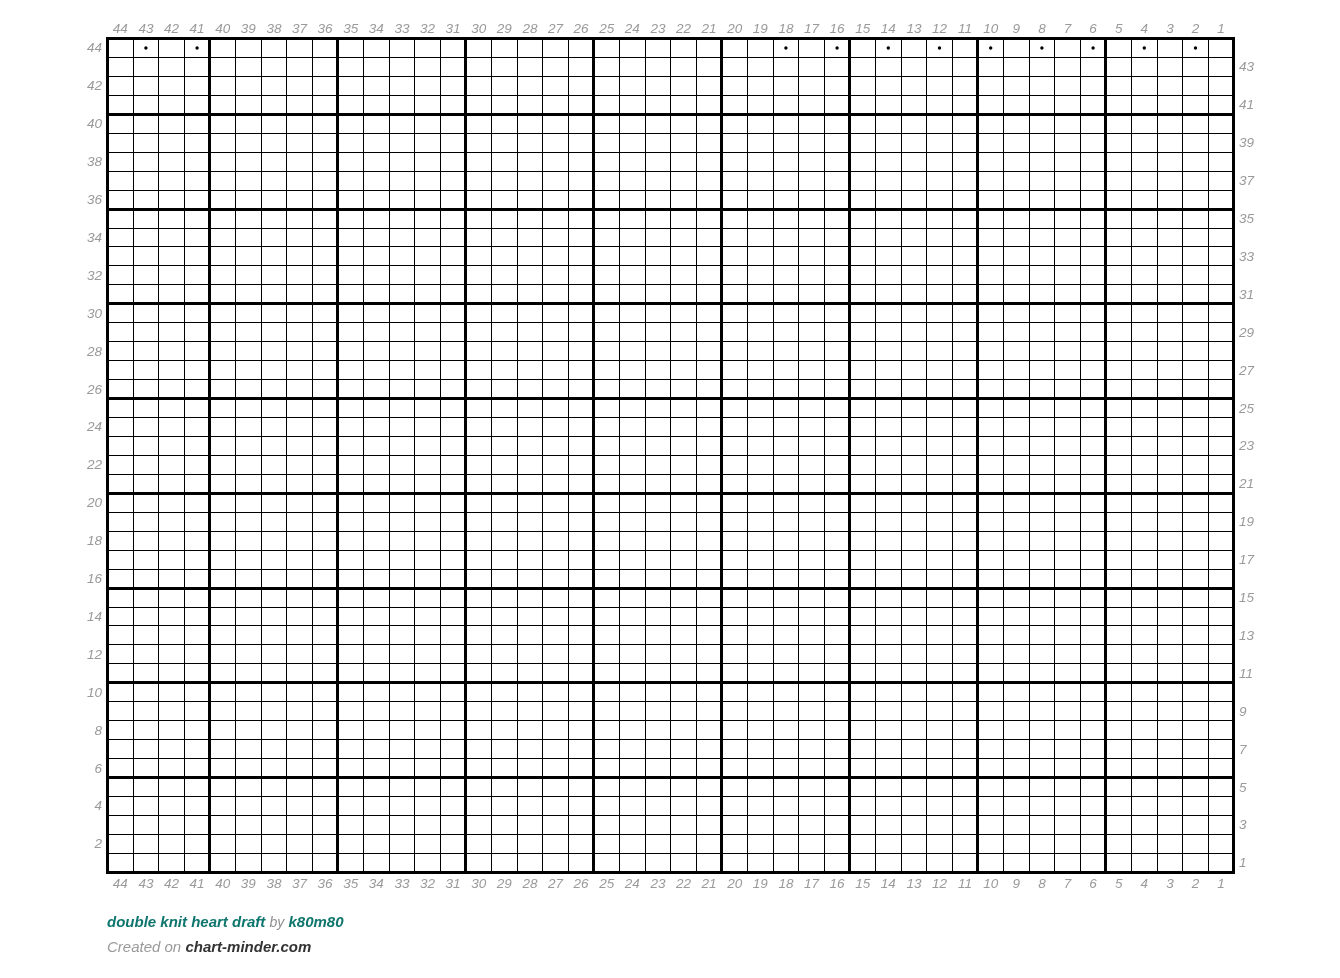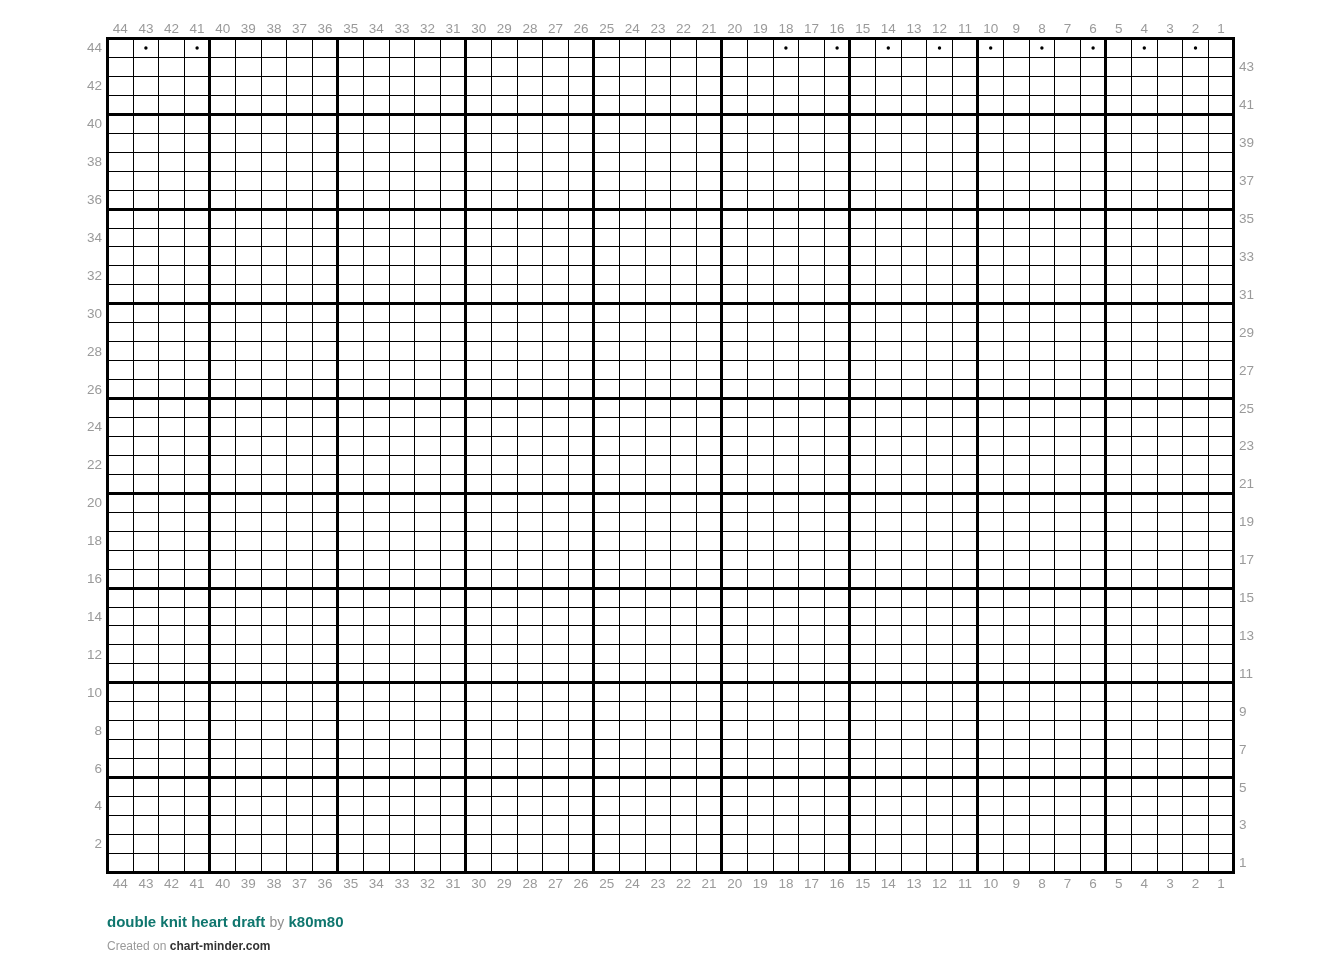--- a/index.html
+++ b/index.html
@@ -3,20 +3,21 @@
 <meta charset="utf-8">
 <style>
   html, body { margin: 0; padding: 0; background: #ffffff; }
   .page {
     position: relative;
     width: 1340px;
     height: 978px;
     background: #ffffff;
     overflow: hidden;
     font-family: "Liberation Sans", sans-serif;
+    font-style: italic;
   }
   #chart-svg {
     position: absolute;
     left: 0; top: 0;
     width: 1340px; height: 905px;
     display: block;
   }
   #chart-svg text {
     font-family: "Liberation Sans", sans-serif;
   }
@@ -36,21 +37,21 @@
   }
   .footer-title .by-text {
     font-weight: 400;
     color: #8f8f8f;
     font-size: 14px;
   }
   .footer-credit {
     position: absolute;
     left: 107px;
     top: 939px;
-    font-size: 12px;
+    font-size: 15px;
     line-height: 15px;
     color: #9a9a9a;
     white-space: nowrap;
   }
   .footer-credit .site-text {
     font-weight: 700;
     color: #333333;
   }
 </style>
 </head>

